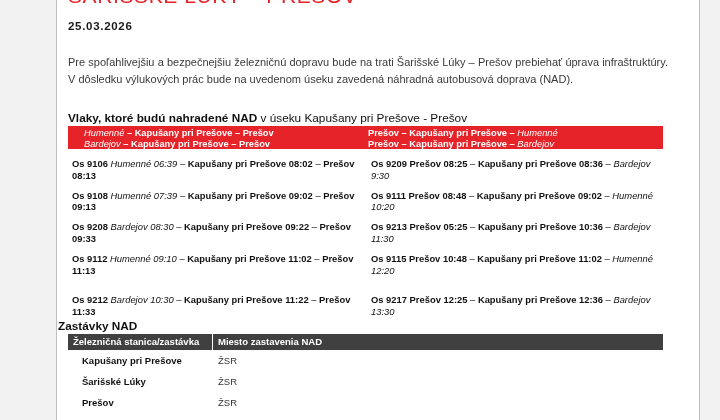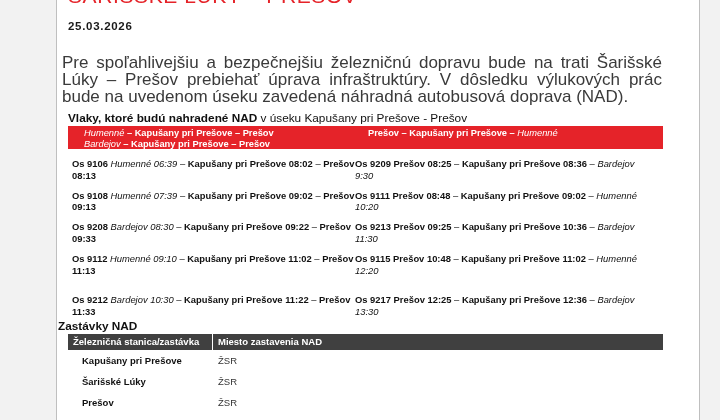--- a/index.html
+++ b/index.html
@@ -57,24 +57,24 @@
     top: 20px;
     font-size: 11.5px;
     font-weight: bold;
     letter-spacing: 0.7px;
     color: #1a1a1a;
   }
 
   
   .intro {
     position: absolute;
-    left: 5px;
+    left: 11px;
     top: 54px;
     width: 600px;
-    font-size: 17px;
+    font-size: 11px;
     line-height: 17px;
     color: #3a3a3a;
     text-align: justify;
     font-weight: 300;
   }
 
   
   .section-heading {
     position: absolute;
     left: 11px;
@@ -115,21 +115,21 @@
     width: 600px;
   }
   .train-col {
     position: absolute;
     top: 0;
     font-size: 9.4px;
     line-height: 11.6px;
     color: #111;
   }
   .train-col-left  { left: 4px;  width: 290px; }
-  .train-col-right { left: 287px; width: 300px; }
+  .train-col-right { left: 303px; width: 300px; }
 
   .train-item {
     margin-bottom: 8.5px;
   }
   .train-item.gap { margin-bottom: 18px; }
   .train-item .b { font-weight: bold; }
   .train-item .i { font-style: italic; font-weight: normal; }
 
   
   .stops-heading {
@@ -200,35 +200,36 @@
 
     <div class="section-heading"><span class="bold">Vlaky, ktoré budú nahradené NAD</span><span> v úseku Kapušany pri Prešove - Prešov</span></div>
 
     <div class="route-band">
       <div class="col col-left">
         <div class="ln"><span class="i">Humenné</span><span class="b"> – Kapušany pri Prešove – Prešov</span></div>
         <div class="ln"><span class="i">Bardejov</span><span class="b"> – Kapušany pri Prešove – Prešov</span></div>
       </div>
       <div class="col col-right">
         <div class="ln"><span class="b">Prešov – Kapušany pri Prešove – </span><span class="i">Humenné</span></div>
+        <div class="ln"><span class="b">Prešov – Kapušany pri Prešove – </span><span class="i">Bardejov</span></div>
       </div>
     </div>
 
     <div class="trains">
       <div class="train-col train-col-left" id="train-col-left">
           <div class="train-item"><span class="b">Os 9106</span> <span class="i">Humenné 06:39</span> – <span class="b">Kapušany pri Prešove 08:02</span> – <span class="b">Prešov 08:13</span></div>
           <div class="train-item"><span class="b">Os 9108</span> <span class="i">Humenné 07:39</span> – <span class="b">Kapušany pri Prešove 09:02</span> – <span class="b">Prešov 09:13</span></div>
           <div class="train-item"><span class="b">Os 9208</span> <span class="i">Bardejov 08:30</span> – <span class="b">Kapušany pri Prešove 09:22</span> – <span class="b">Prešov 09:33</span></div>
           <div class="train-item gap"><span class="b">Os 9112</span> <span class="i">Humenné 09:10</span> – <span class="b">Kapušany pri Prešove 11:02</span> – <span class="b">Prešov 11:13</span></div>
           <div class="train-item"><span class="b">Os 9212</span> <span class="i">Bardejov 10:30</span> – <span class="b">Kapušany pri Prešove 11:22</span> – <span class="b">Prešov 11:33</span></div>
         </div>
       <div class="train-col train-col-right" id="train-col-right">
           <div class="train-item"><span class="b">Os 9209</span> <span class="b">Prešov 08:25</span> – <span class="b">Kapušany pri Prešove 08:36</span> – <span class="i">Bardejov 9:30</span></div>
           <div class="train-item"><span class="b">Os 9111</span> <span class="b">Prešov 08:48</span> – <span class="b">Kapušany pri Prešove 09:02</span> – <span class="i">Humenné 10:20</span></div>
-          <div class="train-item"><span class="b">Os 9213</span> <span class="b">Prešov 09:25</span> – <span class="b">Kapušany pri Prešove 10:36</span> – <span class="i">Bardejov 11:30</span></div>
+          <div class="train-item"><span class="b">Os 9213</span> <span class="b">Prešov 05:25</span> – <span class="b">Kapušany pri Prešove 10:36</span> – <span class="i">Bardejov 11:30</span></div>
           <div class="train-item gap"><span class="b">Os 9115</span> <span class="b">Prešov 10:48</span> – <span class="b">Kapušany pri Prešove 11:02</span> – <span class="i">Humenné 12:20</span></div>
           <div class="train-item"><span class="b">Os 9217</span> <span class="b">Prešov 12:25</span> – <span class="b">Kapušany pri Prešove 12:36</span> – <span class="i">Bardejov 13:30</span></div>
         </div>
     </div>
 
     <div class="stops-heading">Zastávky NAD</div>
 
     <div class="stops-table">
       <div class="stops-head">
         <div class="divider"></div>

